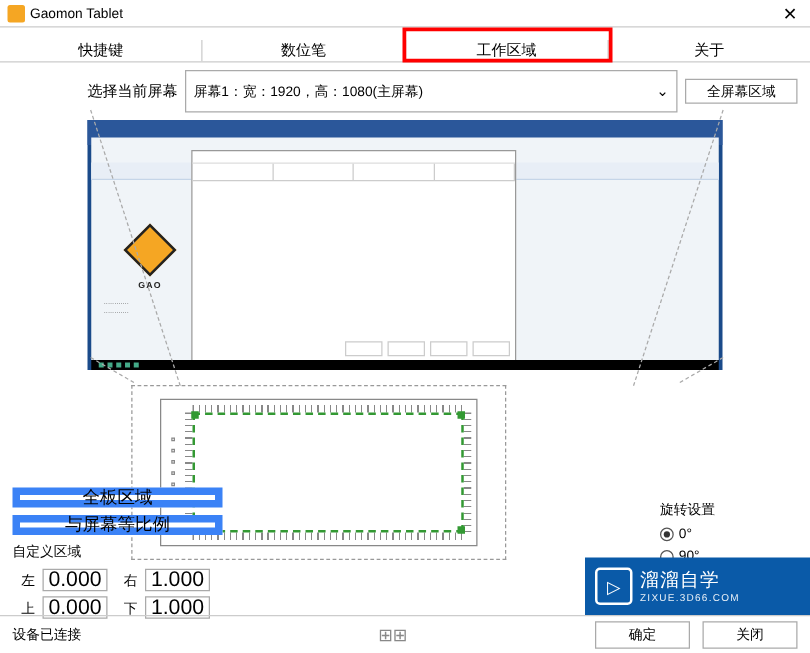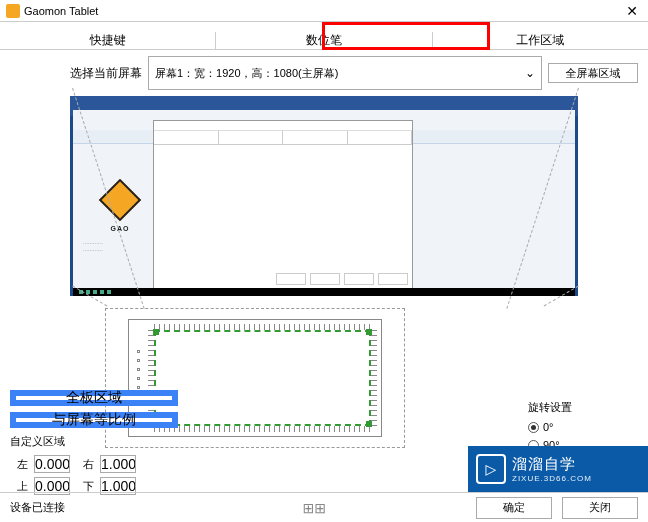--- a/index.html
+++ b/index.html
@@ -60,21 +60,21 @@
 .pl1 { left: 72px; top: 88px; height: 232px; transform: rotate(-18deg); transform-origin: top; }
 .pl2 { left: 578px; top: 88px; height: 232px; transform: rotate(18deg); transform-origin: top; }
 .pl3 { left: 72px; top: 286px; height: 40px; transform: rotate(-60deg); transform-origin: top; }
 .pl4 { left: 578px; top: 286px; height: 40px; transform: rotate(60deg); transform-origin: top; }
 
 .left-controls { position: absolute; left: 10px; top: 390px; width: 200px; }
 .btn { width: 168px; height: 16px; border: 6px solid #3b82f6; background: #fff; display: flex; align-items: center; justify-content: center; margin-bottom: 6px; cursor: pointer; font-size: 14px; }
 .custom-label { margin: 6px 0 6px 0; font-size: 11px; }
 .coord-row { display: flex; align-items: center; gap: 6px; margin-bottom: 4px; }
 .coord-row span { width: 18px; text-align: right; font-size: 11px; }
-.coord-input { width: 36px; height: 18px; border: 1px solid #aaa; text-align: center; font-size: 14px; }
+.coord-input { width: 52px; height: 18px; border: 1px solid #aaa; text-align: center; font-size: 17px; }
 
 .rotate-box { position: absolute; right: 10px; top: 400px; width: 110px; }
 .rotate-title { font-size: 11px; margin-bottom: 6px; }
 .radio-row { display: flex; align-items: center; gap: 4px; margin-bottom: 6px; font-size: 11px; }
 .radio { width: 11px; height: 11px; border: 1px solid #555; border-radius: 50%; display: inline-flex; align-items: center; justify-content: center; }
 .radio.checked::after { content: ""; width: 5px; height: 5px; background: #333; border-radius: 50%; }
 
 .bottom-bar { position: absolute; left: 0; right: 0; bottom: 0; height: 30px; border-top: 1px solid #ccc; display: flex; align-items: center; padding: 0 10px; gap: 10px; }
 .status { flex: 1; font-size: 11px; }
 .grid-icon { font-size: 14px; color: #888; margin-right: 140px; cursor: pointer; }
@@ -92,20 +92,21 @@
 <div class="titlebar">
   <div class="titlebar-icon"></div>
   <div class="titlebar-title">Gaomon Tablet</div>
   <div class="close-x">✕</div>
 </div>
 
 <div class="tabs">
   <div class="tab">快捷键</div>
   <div class="tab">数位笔</div>
   <div class="tab highlighted">工作区域</div>
+  <div class="tab">关于</div>
 </div>
 <div class="highlight-box" style="left:322px; top:22px; width:168px; height:28px;"></div>
 
 <div class="screen-row">
   <span class="screen-label">选择当前屏幕</span>
   <div class="screen-select">
     <span>屏幕1：宽：1920，高：1080(主屏幕)</span>
   </div>
   <div class="fullscreen-btn">全屏幕区域</div>
 </div>

